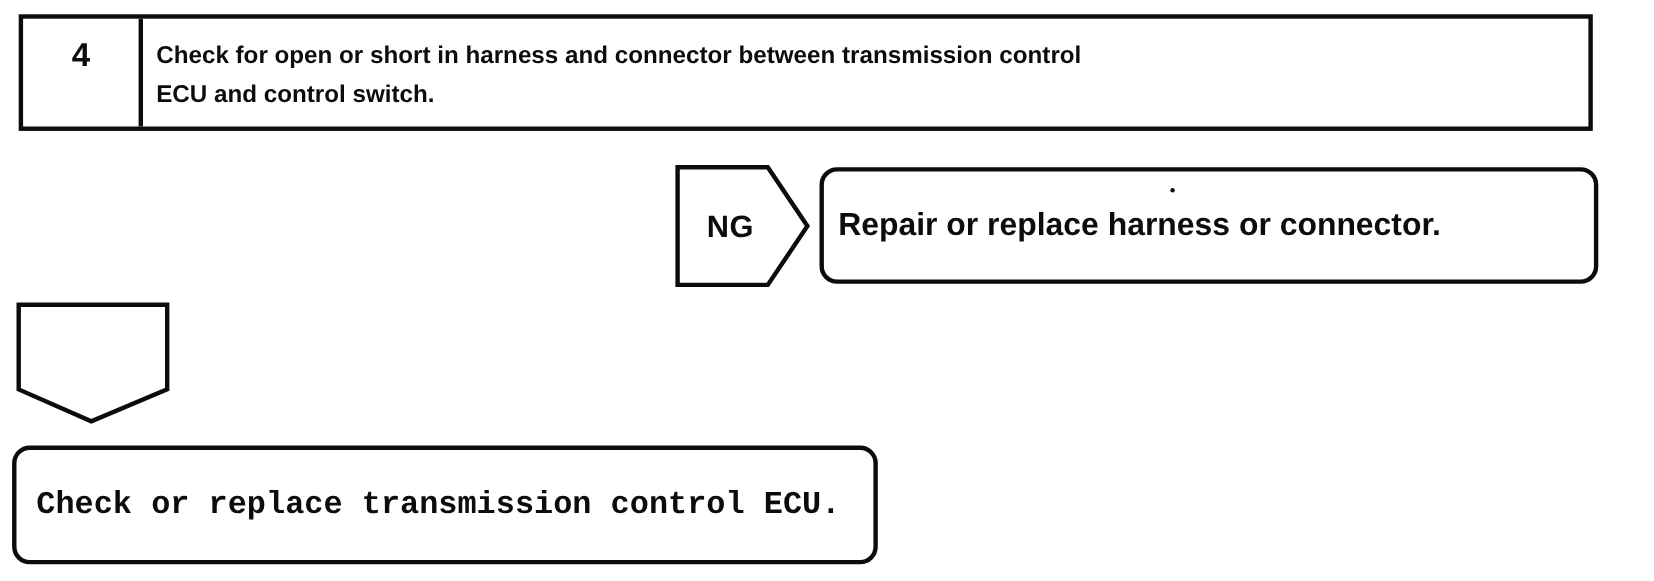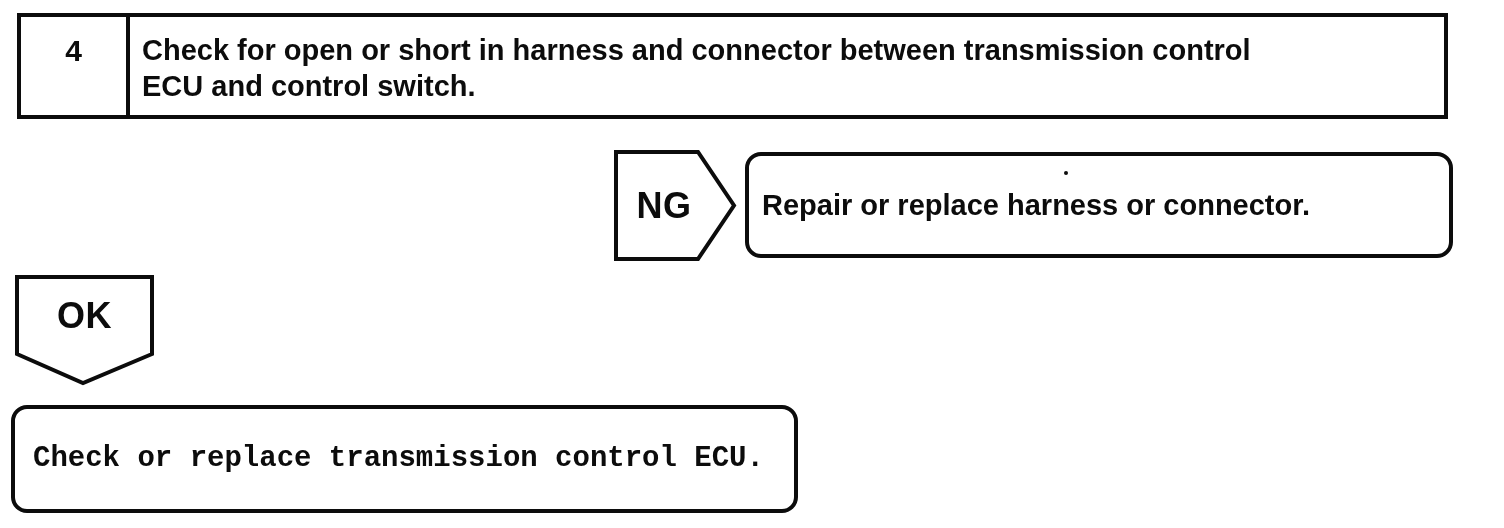--- a/index.html
+++ b/index.html
@@ -37,37 +37,37 @@
     align-items: flex-start;
     padding-top: 16px;
     font-size: 30px;
     font-weight: 700;
     line-height: 36px;
     box-sizing: border-box;
   }
   .step-text-cell {
     flex: 1;
     padding: 15px 8px 0 12px;
-    font-size: 29px;
+    font-size: 22px;
     font-weight: 700;
     line-height: 36px;
     box-sizing: border-box;
   }
   .nowrap-line { white-space: nowrap; }
 
   .shape-svg {
     position: absolute;
     overflow: visible;
   }
   .connector-label {
     position: absolute;
     display: flex;
     align-items: center;
     justify-content: center;
-    font-size: 36px;
+    font-size: 28px;
     font-weight: 700;
     letter-spacing: 0.5px;
   }
   .ng-label {
     left: 616px;
     top: 152px;
     width: 96px;
     height: 107px;
   }
   .ok-label {
@@ -131,19 +131,18 @@
 
   <div class="box action-box ng-action-box">
     <span class="nowrap-line">Repair or replace harness or connector.</span>
   </div>
 
   <div class="scan-dot"></div>
 
   <svg class="shape-svg" style="left:13px; top:273px;" width="144" height="116" aria-hidden="true">
     <polygon points="4,4 139,4 139,81 70,110 4,81" fill="#ffffff" stroke="#0c0c0c" stroke-width="4" stroke-linejoin="miter"></polygon>
   </svg>
-  <div class="connector-label ok-label">OK</div>
 
   <div class="box action-box ok-action-box">
     <span class="nowrap-line">Check or replace transmission control ECU.</span>
   </div>
 
 </div>
 
 </body></html>

